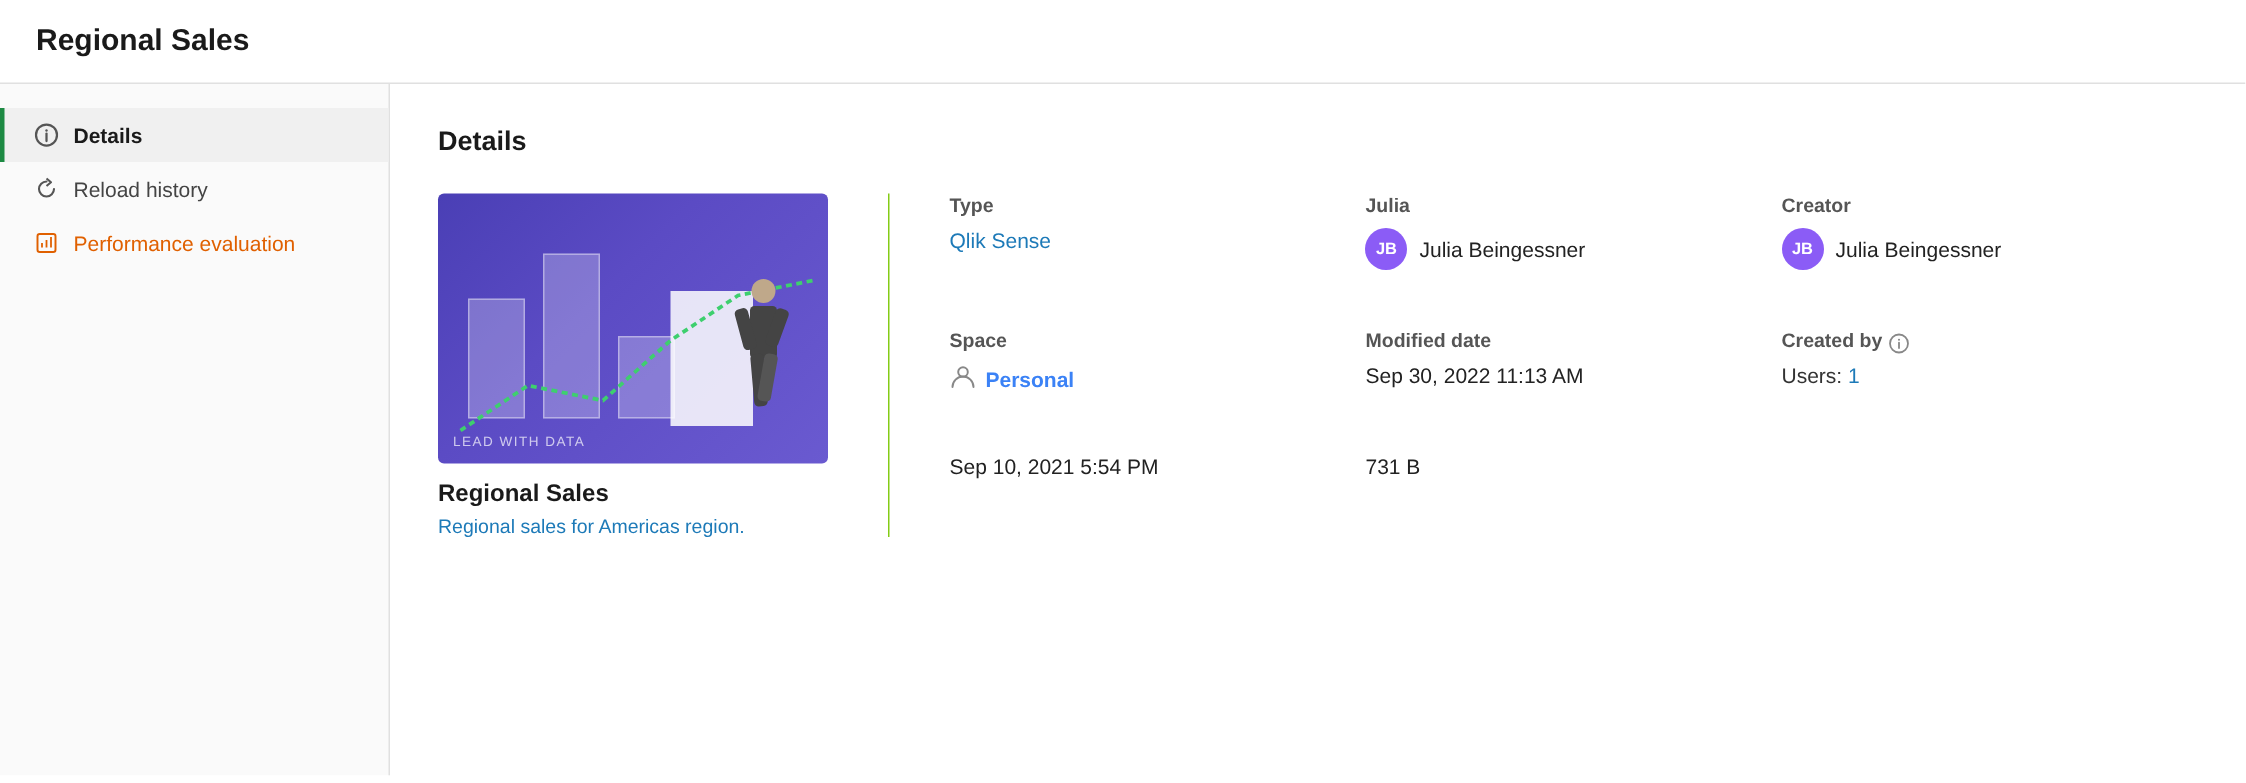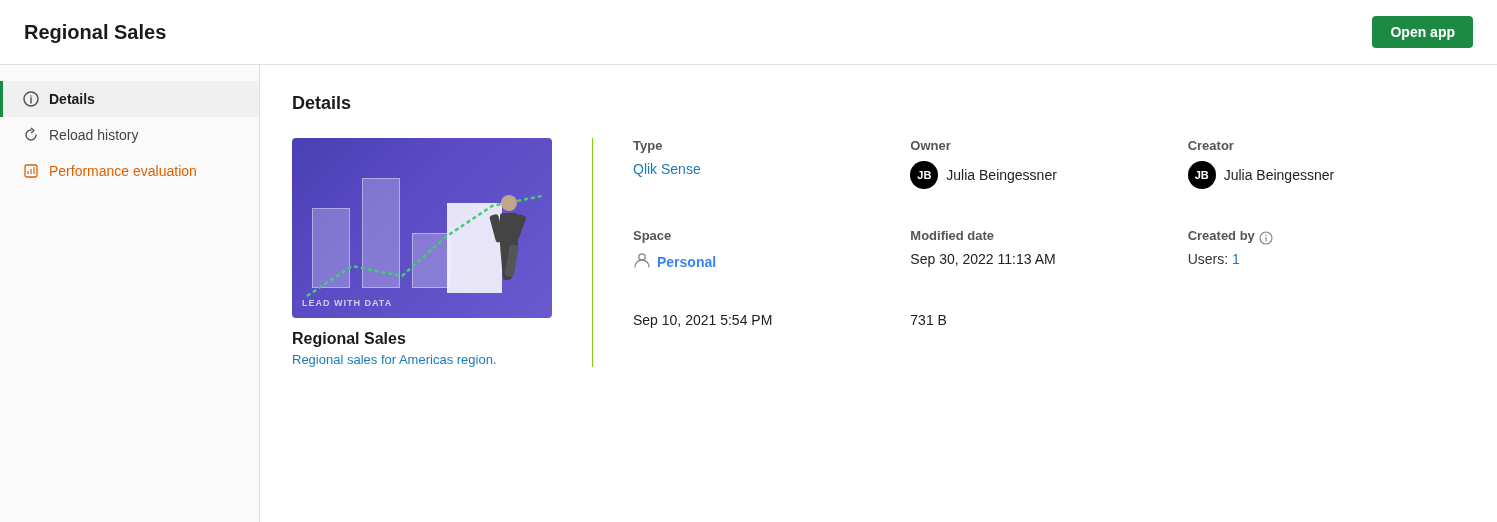--- a/index.html
+++ b/index.html
@@ -118,21 +118,21 @@
       bottom: 30px;
       background: rgba(255,255,255,0.25);
       border: 1px solid rgba(255,255,255,0.4);
     }
     .thumbnail-label {
       position: absolute;
       bottom: 10px;
       left: 10px;
       font-size: 9px;
       color: rgba(255,255,255,0.7);
-      font-weight: 700;
+      font-weight: 400;
       letter-spacing: 1px;
     }
     
     .white-rect {
       position: absolute;
       bottom: 25px;
       right: 50px;
       width: 55px;
       height: 90px;
       background: rgba(255,255,255,0.85);
@@ -182,21 +182,21 @@
     
     .owner-row {
       display: flex;
       align-items: center;
       gap: 8px;
     }
     .avatar {
       width: 28px;
       height: 28px;
       border-radius: 50%;
-      background: #000000;
+      background: #8b5cf6;
       color: #fff;
       font-size: 11px;
       font-weight: 700;
       display: flex;
       align-items: center;
       justify-content: center;
       flex-shrink: 0;
     }
     .space-row {
       display: flex;
@@ -221,21 +221,20 @@
       font-size: 13px;
       color: #888;
       cursor: pointer;
     }
   </style>
 </head>
 <body>
 
 <div class="header">
   <span class="header-title">Regional Sales</span>
-  <button class="open-app-btn">Open app</button>
 </div>
 
 <div class="layout">
 
   <nav class="sidebar">
     <div class="sidebar-item active">
       <span class="icon">
         <svg width="16" height="16" viewBox="0 0 16 16" fill="none" xmlns="http://www.w3.org/2000/svg">
           <circle cx="8" cy="8" r="7" stroke="#555" stroke-width="1.5"></circle>
           <line x1="8" y1="7" x2="8" y2="12" stroke="#555" stroke-width="1.5" stroke-linecap="round"></line>
@@ -306,21 +305,21 @@
         <div class="app-description">Regional sales for Americas region.</div>
       </div>
 
       <div class="info-grid">
 
         <div class="info-cell">
           <div class="info-label">Type</div>
           <div class="info-value link">Qlik Sense</div>
         </div>
         <div class="info-cell">
-          <div class="info-label">Owner</div>
+          <div class="info-label">Julia</div>
           <div class="owner-row">
             <div class="avatar">JB</div>
             <span class="info-value">Julia Beingessner</span>
           </div>
         </div>
         <div class="info-cell">
           <div class="info-label">Creator</div>
           <div class="owner-row">
             <div class="avatar">JB</div>
             <span class="info-value">Julia Beingessner</span>

